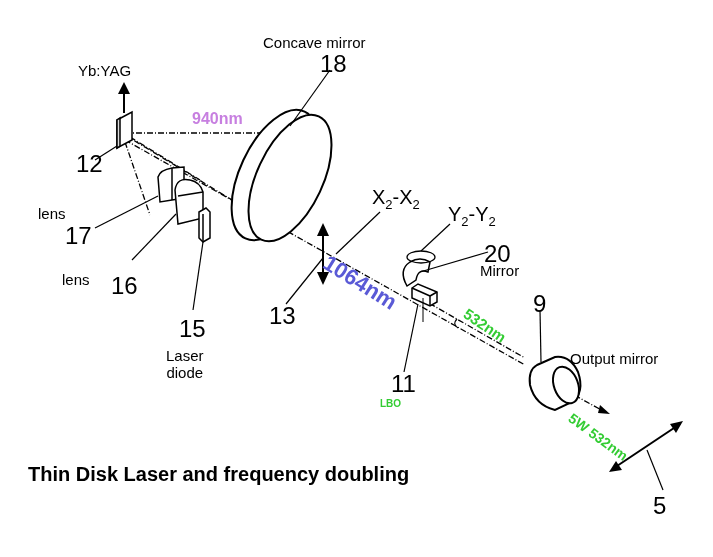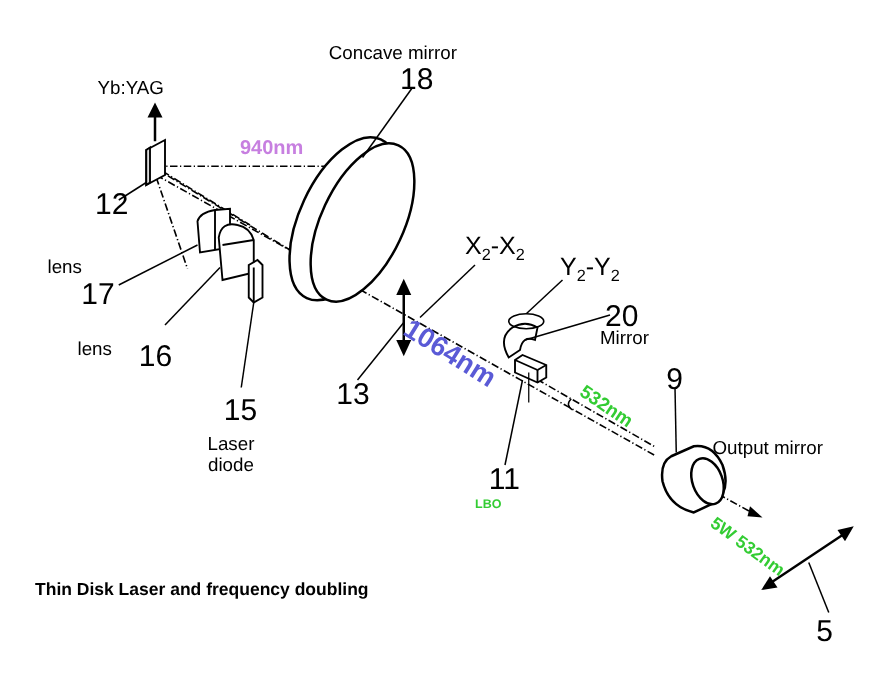--- a/index.html
+++ b/index.html
@@ -2,21 +2,21 @@
 <html><head>
 <meta charset="utf-8">
 <style>
   html, body { margin: 0; padding: 0; background: #ffffff; }
   body { width: 713px; height: 557px; position: relative; overflow: hidden; font-family: "Liberation Sans", sans-serif; }
   svg { position: absolute; left: 0; top: 0; }
   .lbl { position: absolute; white-space: nowrap; color: #000; }
   .bold { font-weight: bold; }
   .num { font-family: "Liberation Sans", sans-serif; font-weight: normal; font-size: 24px; }
   .name { font-weight: normal; font-size: 15px; }
-  .title { font-weight: bold; font-size: 14px; }
+  .title { font-weight: bold; font-size: 20px; }
   .rot { transform-origin: left top; }
 </style>
 </head>
 <body>
 
 <svg width="713" height="557" viewBox="0 0 713 557">
 
   <g fill="none" stroke="#000" stroke-width="1.3" stroke-dasharray="6,2,1,2">
     <line x1="125" y1="133" x2="262" y2="133"></line>
     <line x1="125" y1="135" x2="265" y2="220"></line>

